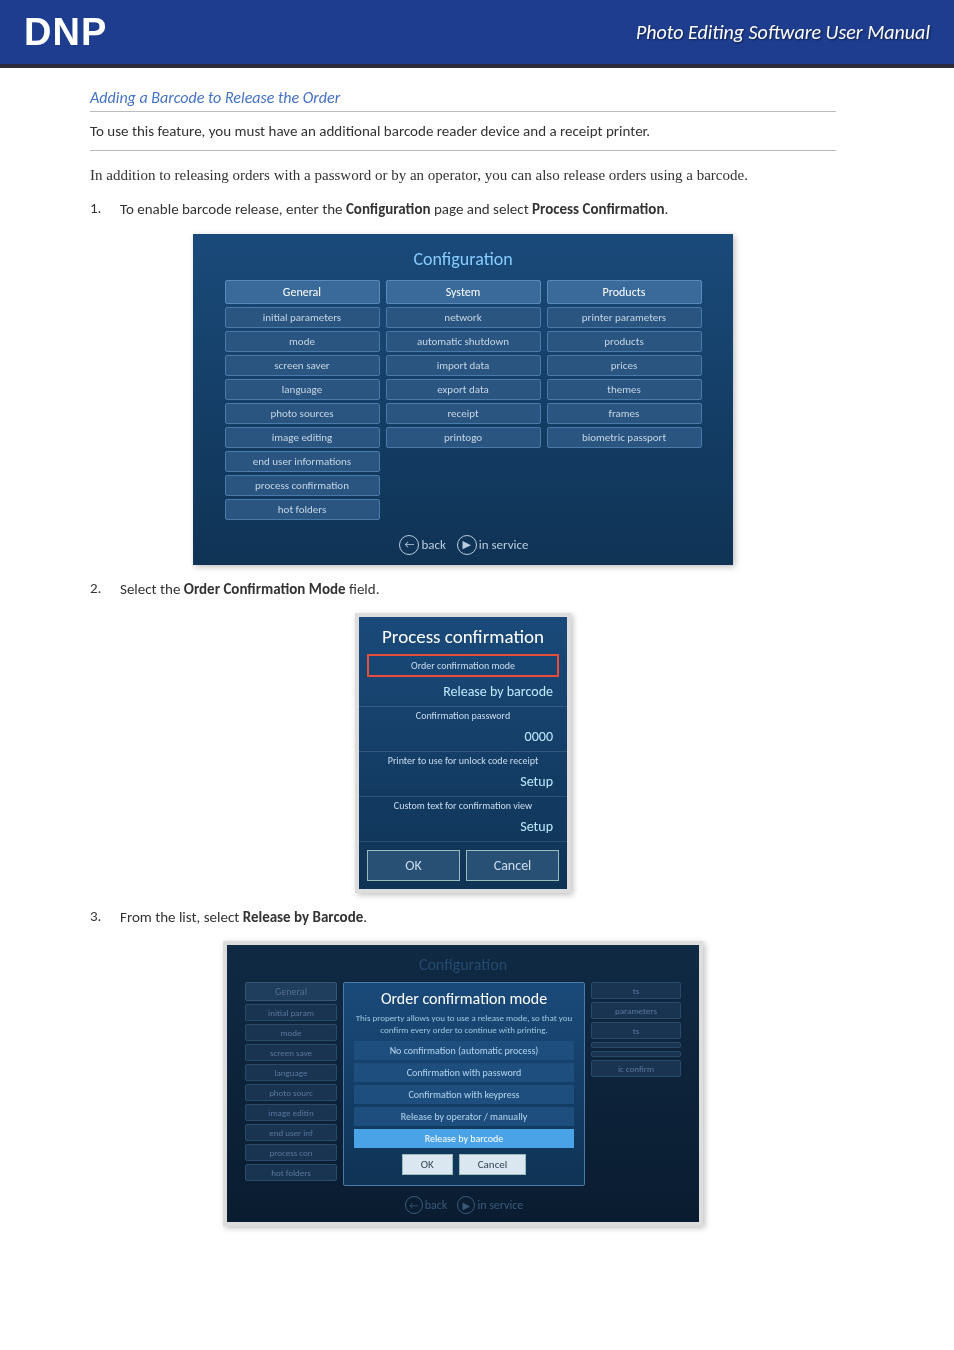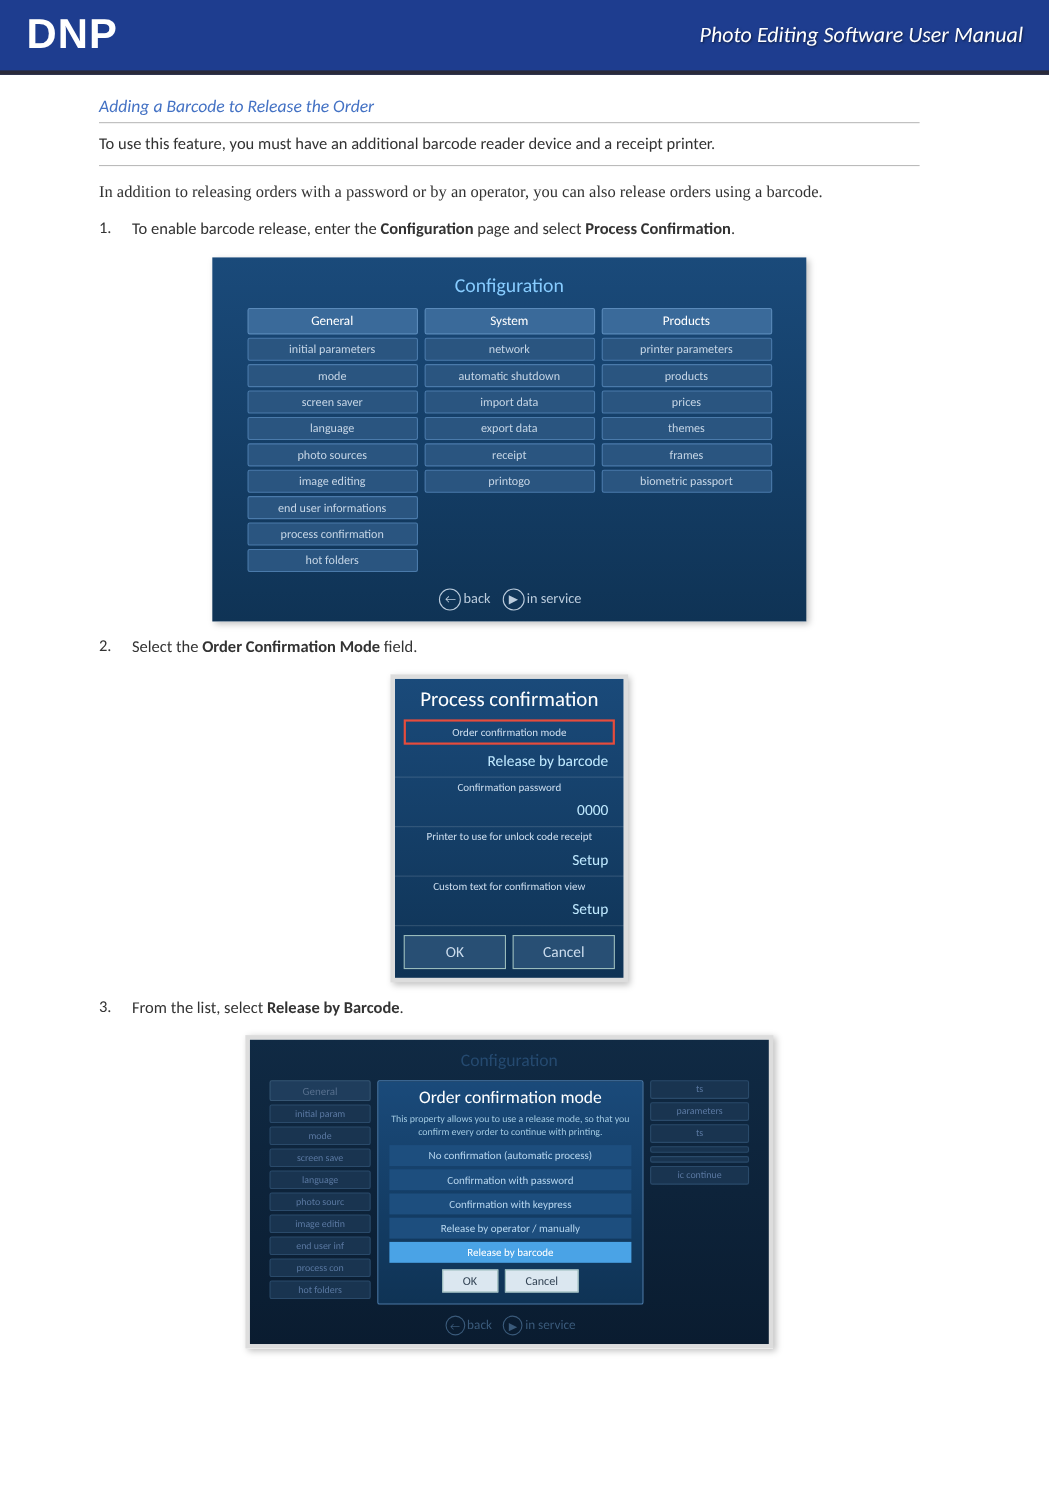--- a/index.html
+++ b/index.html
@@ -284,21 +284,21 @@
               <div class="oc-btn">OK</div>
               <div class="oc-btn">Cancel</div>
             </div>
           </div>
           <div class="shot3-right">
             <div class="right-stub">ts</div>
             <div class="right-stub">parameters</div>
             <div class="right-stub">ts</div>
             <div class="right-stub"></div>
             <div class="right-stub"></div>
-            <div class="right-stub">ic continue</div>
+            <div class="right-stub">ic confirm</div>
           </div>
         </div>
         <div class="shot3-footer">
           <span class="circ">←</span><span>back</span>
           &nbsp;
           <span class="circ">▶</span><span>in service</span>
         </div>
       </div>
     </div>
   </div>

